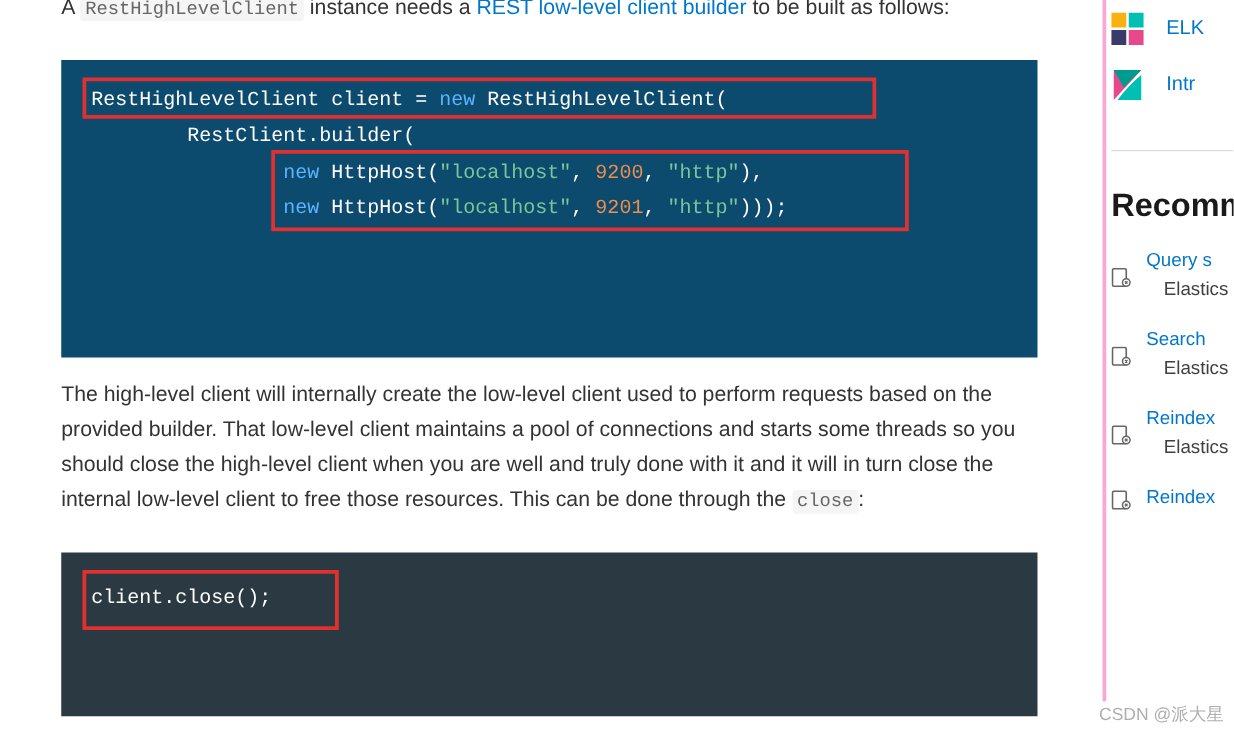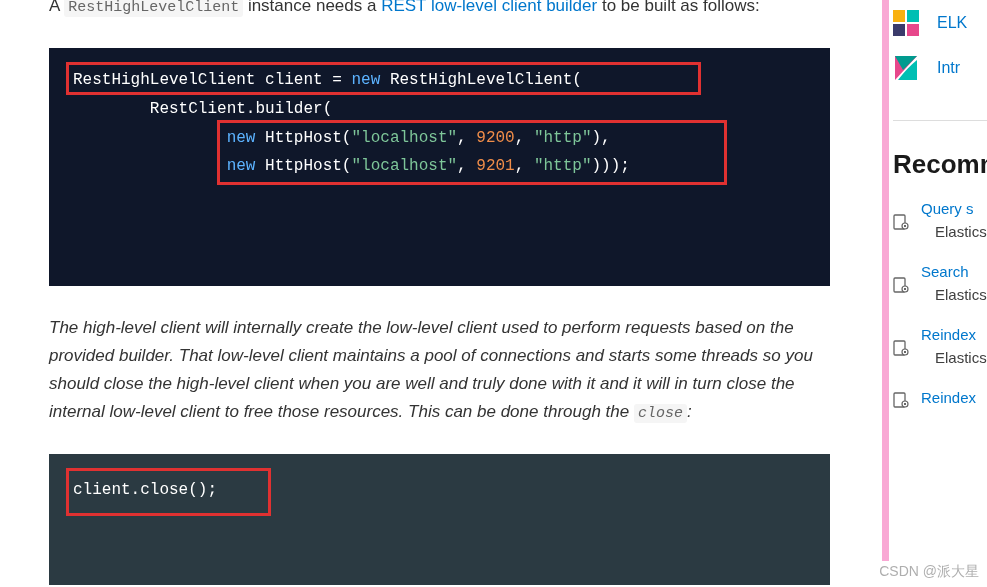--- a/index.html
+++ b/index.html
@@ -33,27 +33,27 @@
       color: #666;
       background: #f5f5f5;
       padding: 1px 4px;
       border-radius: 3px;
     }
     .link-inline {
       color: #0077cc;
       text-decoration: none;
     }
     .code-block {
-      background: #0f172a;
+      background: #0c4a6e;
       color: #fff;
       font-family: "SFMono-Regular", Consolas, "Liberation Mono", Menlo, monospace;
       font-size: 16px;
       line-height: 1.8;
       padding: 18px 24px 18px 24px;
-      margin-bottom: 28px;
+      margin-bottom: 16px;
       position: relative;
       white-space: pre;
     }
     .tok-type { color: #fff; }
     .tok-var { color: #fff; }
     .tok-op { color: #fff; }
     .tok-kw { color: #5cb3ff; }
     .tok-method { color: #fff; }
     .tok-str { color: #7ec699; }
     .tok-num { color: #f08d49; }
@@ -62,21 +62,20 @@
       position: absolute;
       border: 3px solid #e03131;
       background: transparent;
       pointer-events: none;
     }
     .paragraph {
       font-size: 17px;
       line-height: 1.65;
       color: #333;
       margin-bottom: 28px;
-      font-style: italic;
     }
     .code-block-small {
       background: #2b3a42;
       color: #fff;
       font-family: "SFMono-Regular", Consolas, "Liberation Mono", Menlo, monospace;
       font-size: 16px;
       line-height: 1.8;
       padding: 22px 24px;
       position: relative;
       white-space: pre;
@@ -88,21 +87,21 @@
       color: #e03131;
       font-size: 15px;
       font-family: -apple-system, BlinkMacSystemFont, "Segoe UI", sans-serif;
     }
     .sidebar {
       position: absolute;
       right: 0;
       top: 0;
       width: 105px;
       height: 561px;
-      border-left: 7px solid #f9a8d4;
+      border-left: 3px solid #f9a8d4;
       padding-left: 4px;
       overflow: hidden;
     }
     .sidebar-icon-row {
       display: flex;
       align-items: center;
       gap: 18px;
       margin-bottom: 18px;
       margin-top: 10px;
     }

